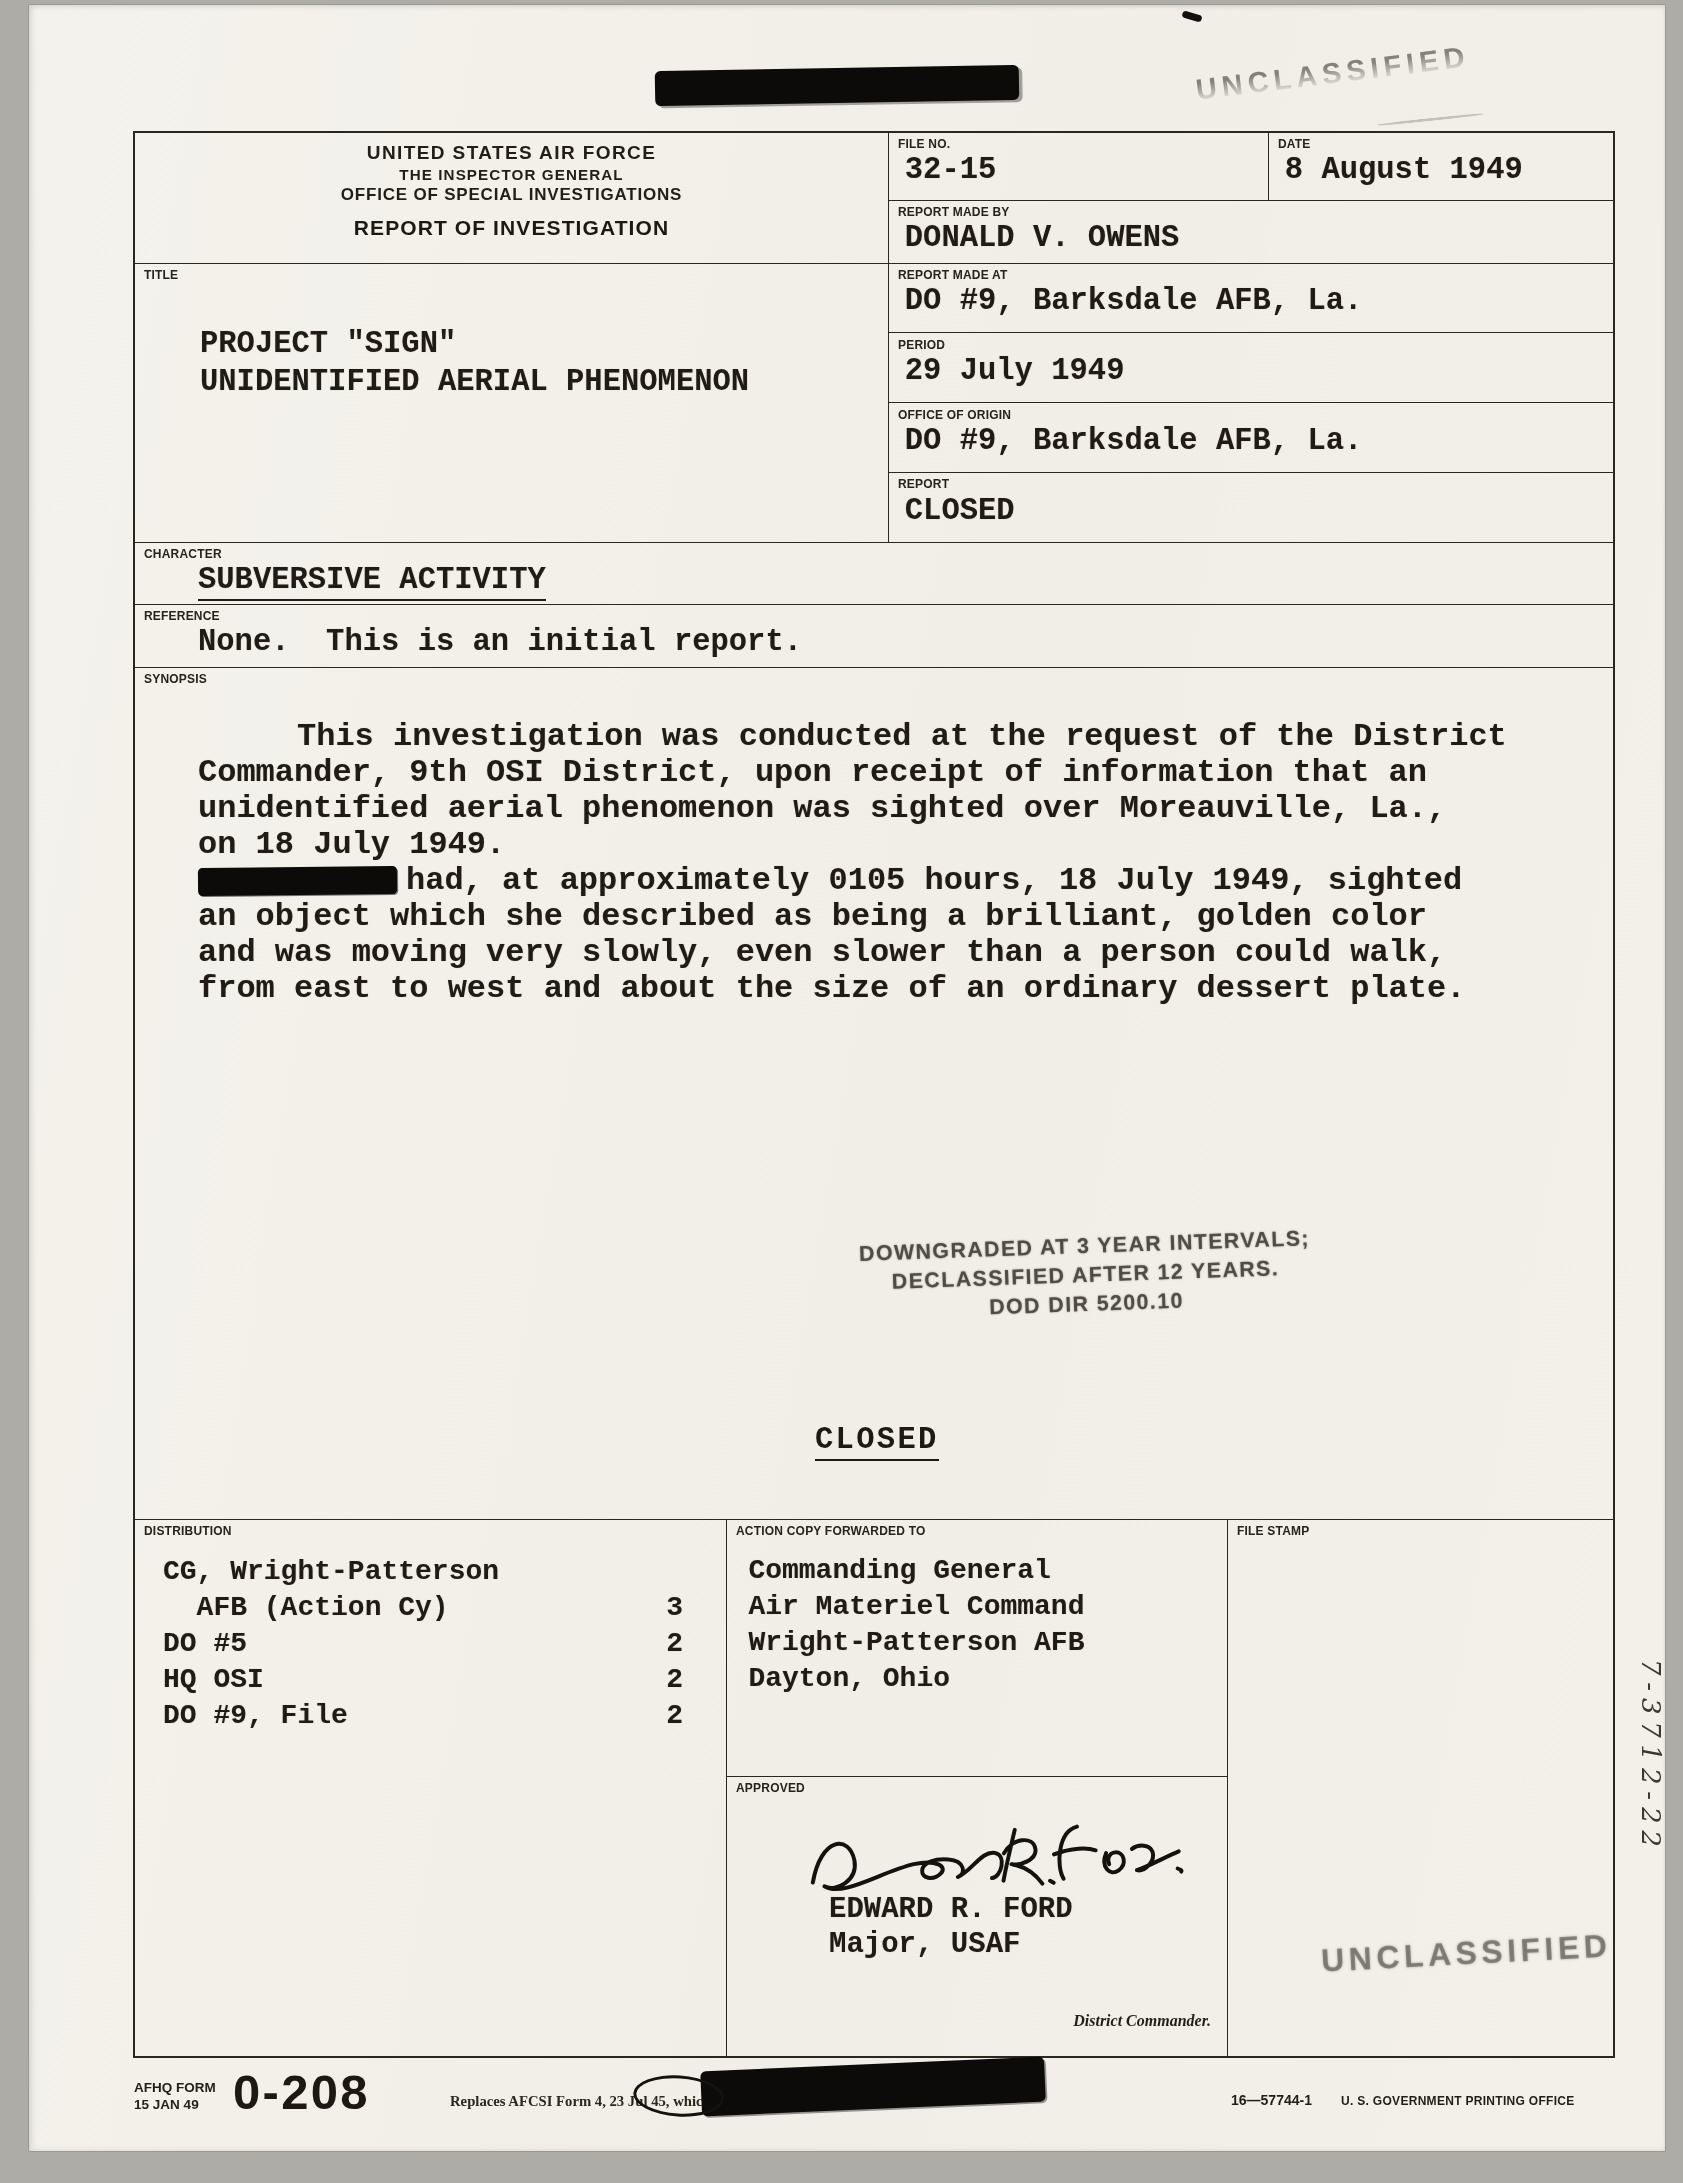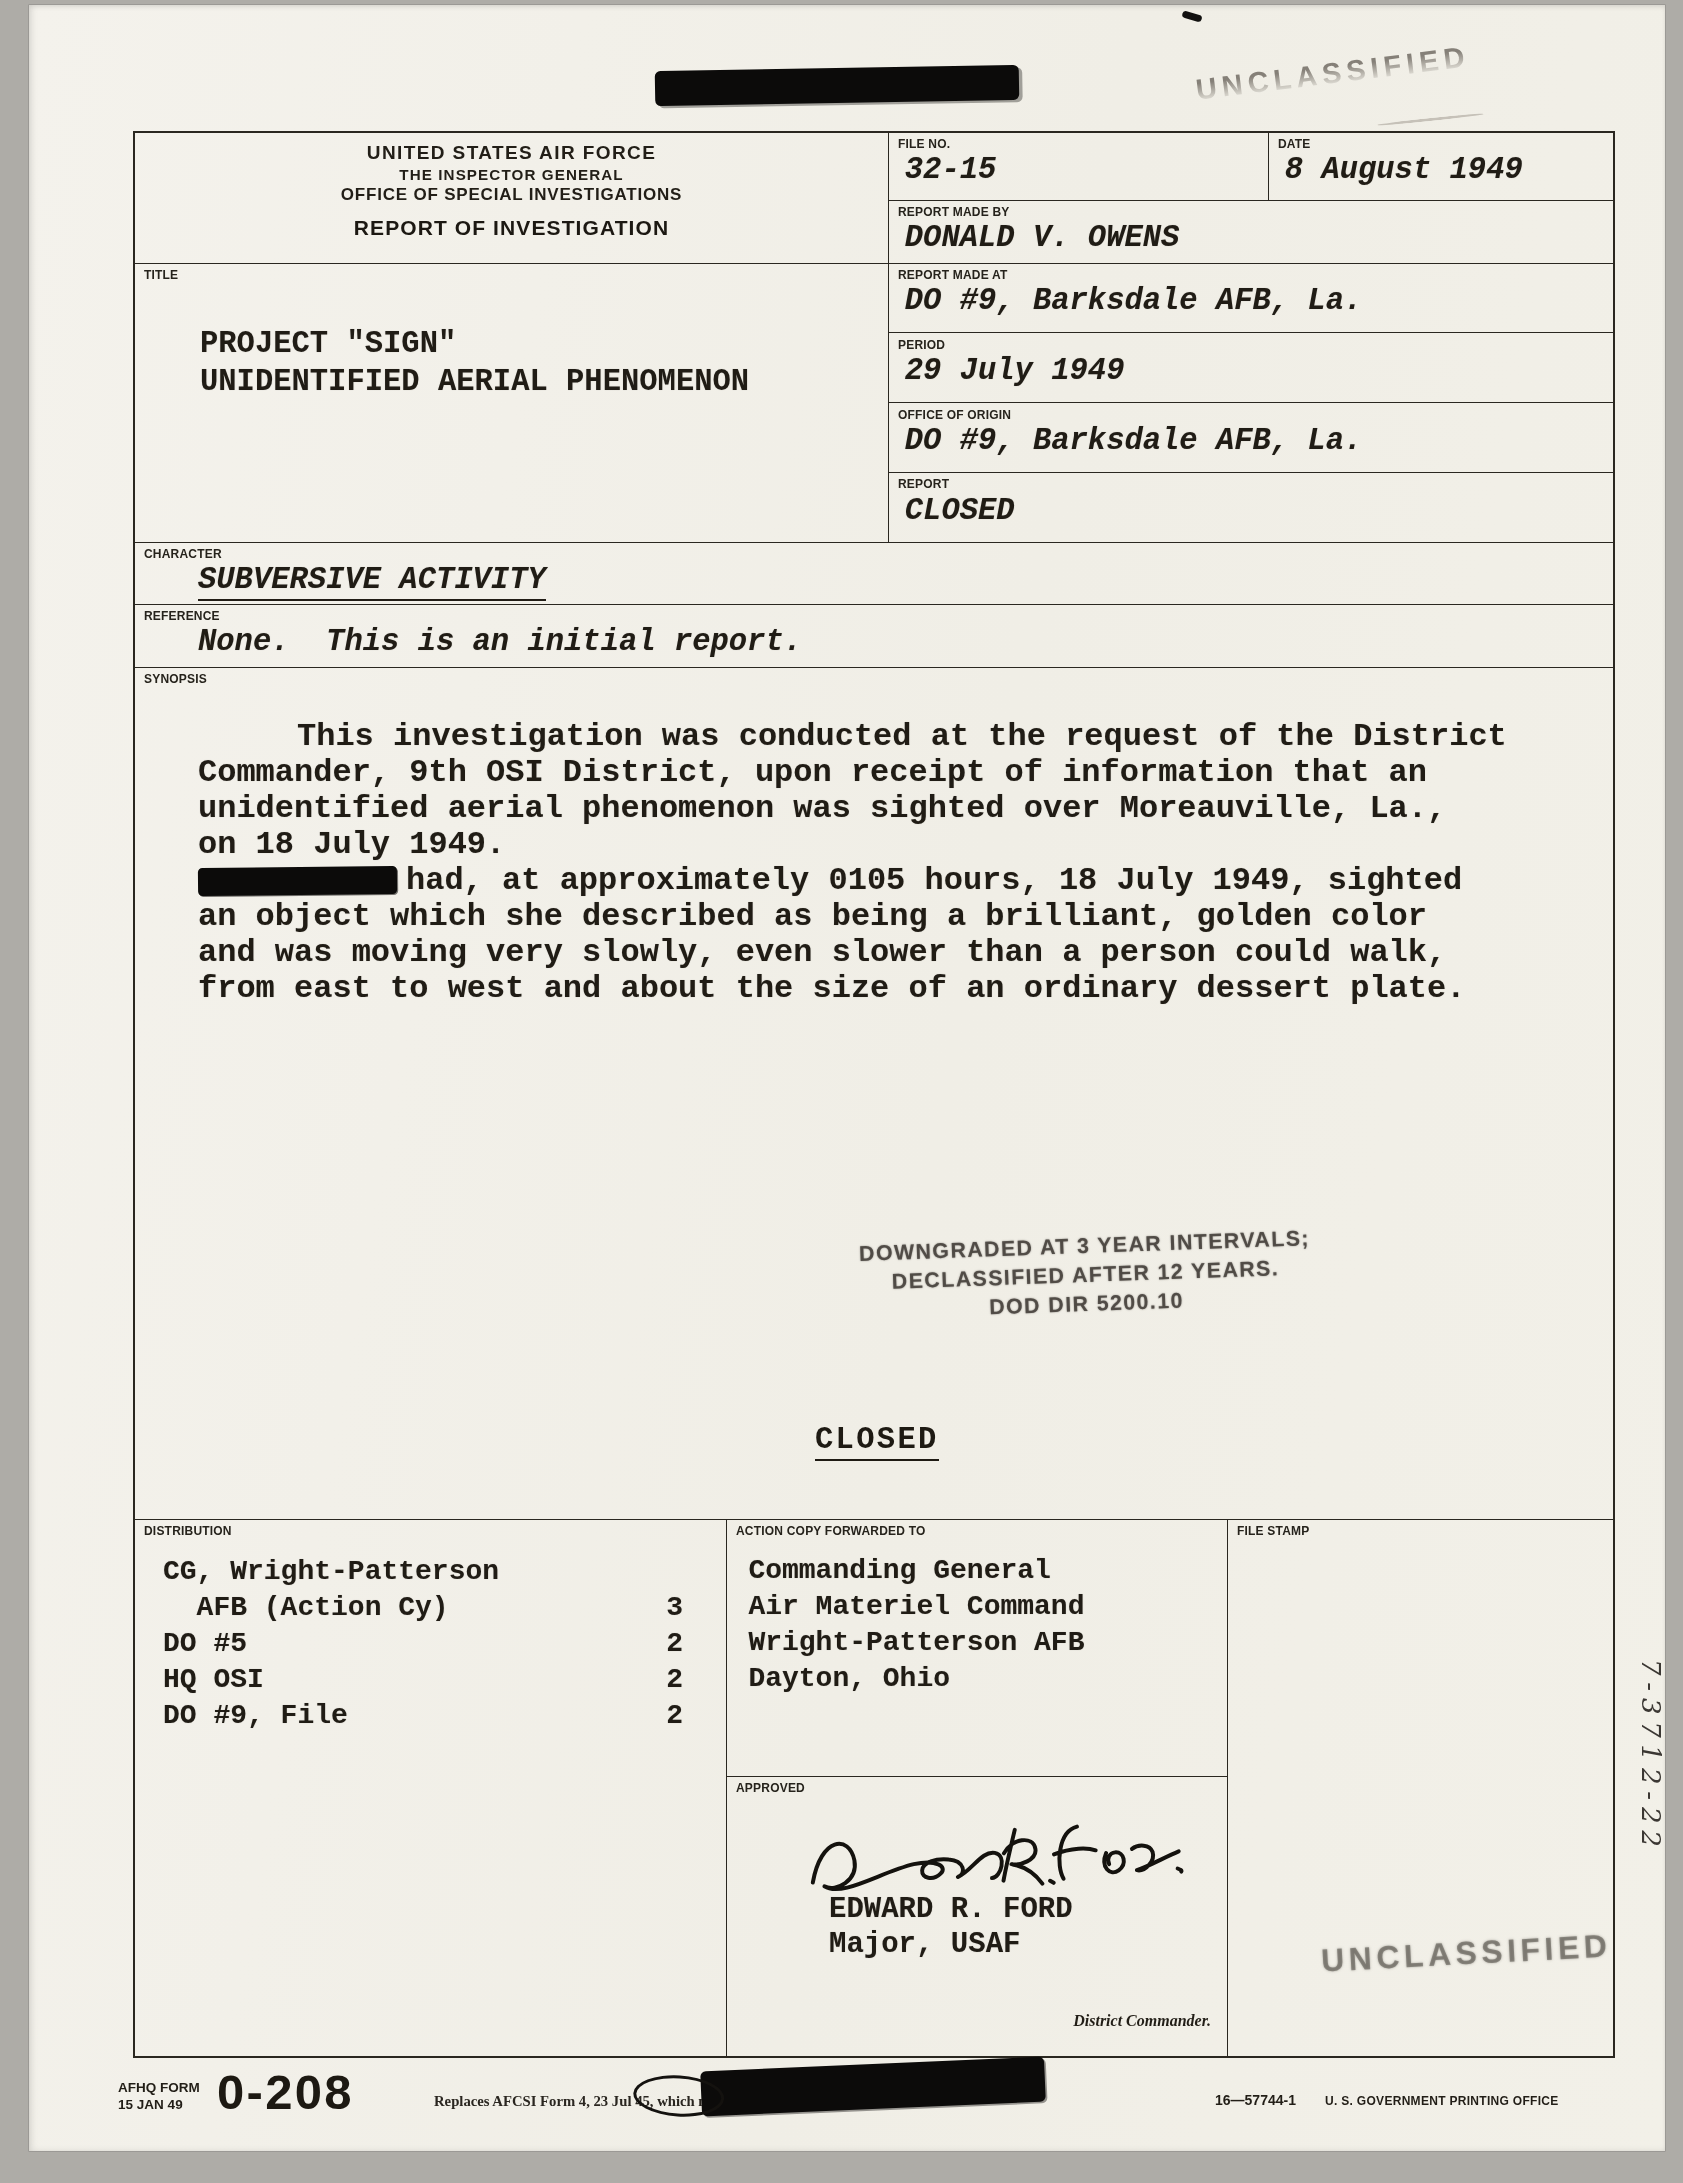--- a/index.html
+++ b/index.html
@@ -19,21 +19,21 @@
   .r-char   { height:62px; }
   .r-ref    { height:63px; }
   .r-syn    { flex:1; position:relative; display:block; }
   .r-bottom { height:536px; border-bottom:none; }
   .c { padding:4.5px 9px; position:relative; }
   .vline { border-right:1.7px solid #2a2720; }
 
   .lbl { font-size:12px; font-weight:bold; letter-spacing:0.2px; color:#26231c; }
   .tw  { font-family:"Liberation Mono","DejaVu Sans Mono",monospace; font-weight:bold;
          color:#201c15; text-shadow:0 0 1.1px rgba(32,28,21,.22); }
-  .tw-lg  { font-size:30.5px;font-style:italic; }
+  .tw-lg  { font-size:30.5px; }
   .tw-syn { font-size:32px; line-height:36px; }
   .tw-sm  { font-size:28px; line-height:36px; }
 
   
   .hdr-left { width:754px; text-align:center; padding-top:9px; }
   .hdr-l1 { font-size:19px; font-weight:bold; letter-spacing:1.4px; color:#221e17; }
   .hdr-l2 { font-size:15.2px; font-weight:bold; letter-spacing:1.1px; color:#221e17; margin-top:2.3px; }
   .hdr-l3 { font-size:17px; font-weight:bold; letter-spacing:0.8px; color:#221e17; margin-top:2.3px; }
   .hdr-title { font-size:21px; font-weight:bold; letter-spacing:1.1px; color:#1c1812; margin-top:11px; }
   .hdr-right { flex:1; display:flex; flex-direction:column; }
@@ -104,21 +104,21 @@
   .bar { position:absolute; background:#0c0b0a; border-radius:5.6px; }
   .bar-top { left:626px; top:63px; width:364px; height:35px; transform:rotate(-1deg);
              box-shadow:3.4px 2.3px 0 rgba(12,11,10,.35); }
   .bar-footer { left:672px; top:2059px; width:344px; height:45px; transform:rotate(-2.5deg);
                 box-shadow:1.7px 1.7px 0 rgba(12,11,10,.4); }
   .bar-footer::before { content:""; position:absolute; left:-68px; top:3.4px; width:85px; height:35px;
                         border:3.4px solid #14120f; border-radius:50%; transform:rotate(6deg); }
   .speck { position:absolute; background:#121110; border-radius:3.4px; }
 
   
-  .footer { position:absolute; left:88px; top:2068px; width:1482px; height:68px; }
+  .footer { position:absolute; left:104px; top:2068px; width:1482px; height:68px; }
   .f-formlabel { position:absolute; left:1.1px; top:6.8px; font-size:13.5px; font-weight:bold;
                  line-height:17px; color:#221e17; }
   .f-number { position:absolute; left:100px; top:-9px; font-size:49px; font-weight:bold;
               letter-spacing:2.3px; color:#1d1912; }
   .f-replaces { position:absolute; left:317px; top:20.3px; font-size:14.7px; font-weight:bold;
                 font-family:"Liberation Serif","DejaVu Serif",serif; color:#2a2620; }
   .f-print { position:absolute; left:1098px; top:19px; font-size:14px; font-weight:bold; color:#221e17; }
   .f-gpo { position:absolute; left:1208px; top:21.4px; font-size:12px; font-weight:bold;
            letter-spacing:0.3px; color:#221e17; }
 

